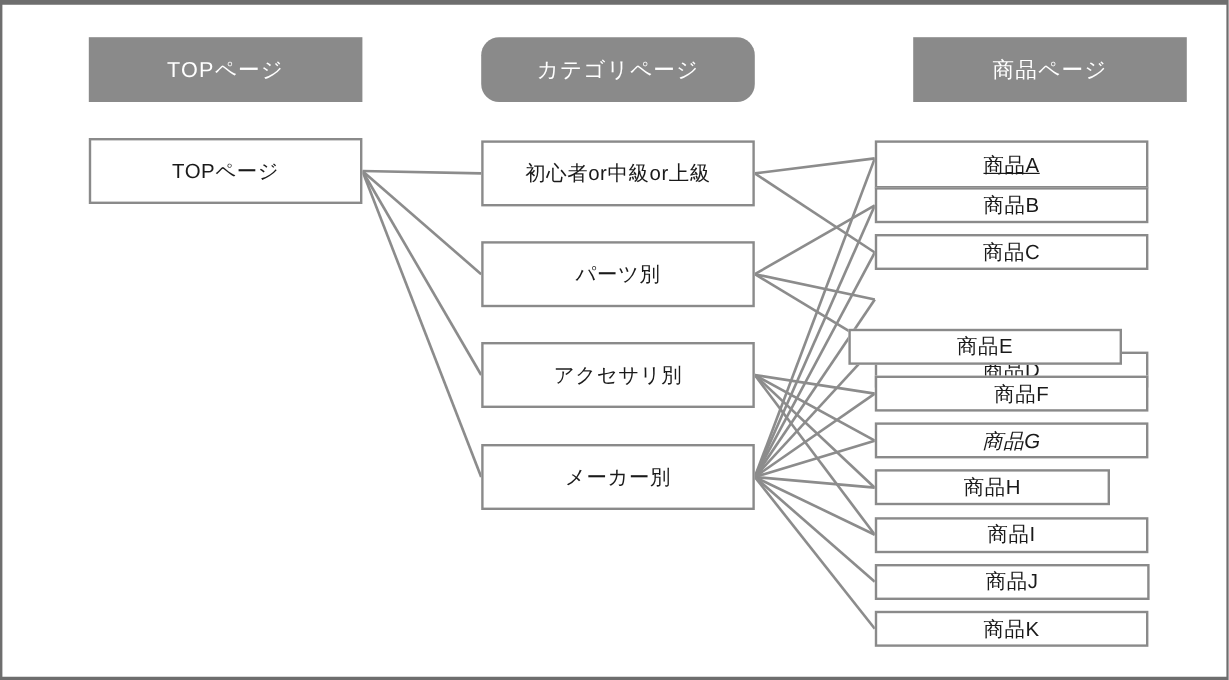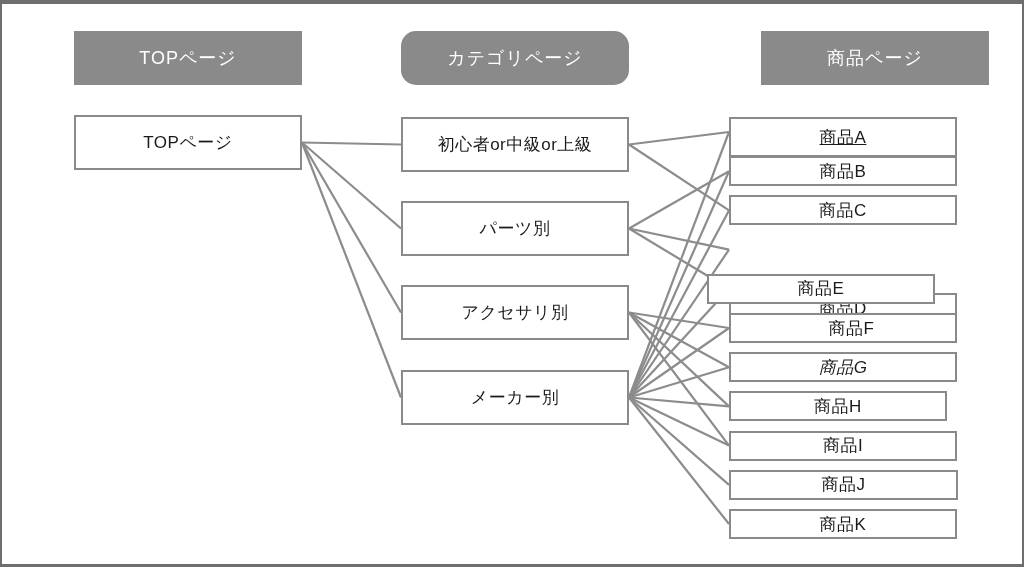--- a/index.html
+++ b/index.html
@@ -93,18 +93,18 @@
       <div class="node-box" style="left: 399px; top: 197px; width: 228px; height: 55px;">パーツ別</div>
       <div class="node-box" style="left: 399px; top: 281px; width: 228px; height: 55px;">アクセサリ別</div>
       <div class="node-box" style="left: 399px; top: 366px; width: 228px; height: 55px;">メーカー別</div>
       <div class="node-box" style="left: 727px; top: 113px; width: 228px; height: 40px; text-decoration: underline;">商品A</div>
       <div class="node-box" style="left: 727px; top: 152.2px; width: 228px; height: 30px;">商品B</div>
       <div class="node-box" style="left: 727px; top: 191.4px; width: 228px; height: 30px;">商品C</div>
       <div class="node-box" style="left: 727px; top: 241px; width: 228px; height: 30px; margin-top: 48px;">商品D</div>
       <div class="node-box" style="left: 705px; top: 269.8px; width: 228px; height: 30px;">商品E</div>
       <div class="node-box" style="left: 727px; top: 309px; width: 228px; height: 30px; padding-left: 17px;">商品F</div>
       <div class="node-box" style="left: 727px; top: 348.2px; width: 228px; height: 30px; font-style: italic;">商品G</div>
-      <div class="node-box" style="left: 727px; top: 387.4px; width: 218px; height: 30px;">商品H</div>
+      <div class="node-box" style="left: 727px; top: 387.4px; width: 196px; height: 30px;">商品H</div>
       <div class="node-box" style="left: 727px; top: 426.6px; width: 228px; height: 30px; text-align: center;">商品I</div>
       <div class="node-box" style="left: 727px; top: 465.8px; width: 229px; height: 30px;">商品J</div>
       <div class="node-box" style="left: 727px; top: 505px; width: 228px; height: 30px;">商品K</div>
     </div>
 </div>
 
 </body></html>

